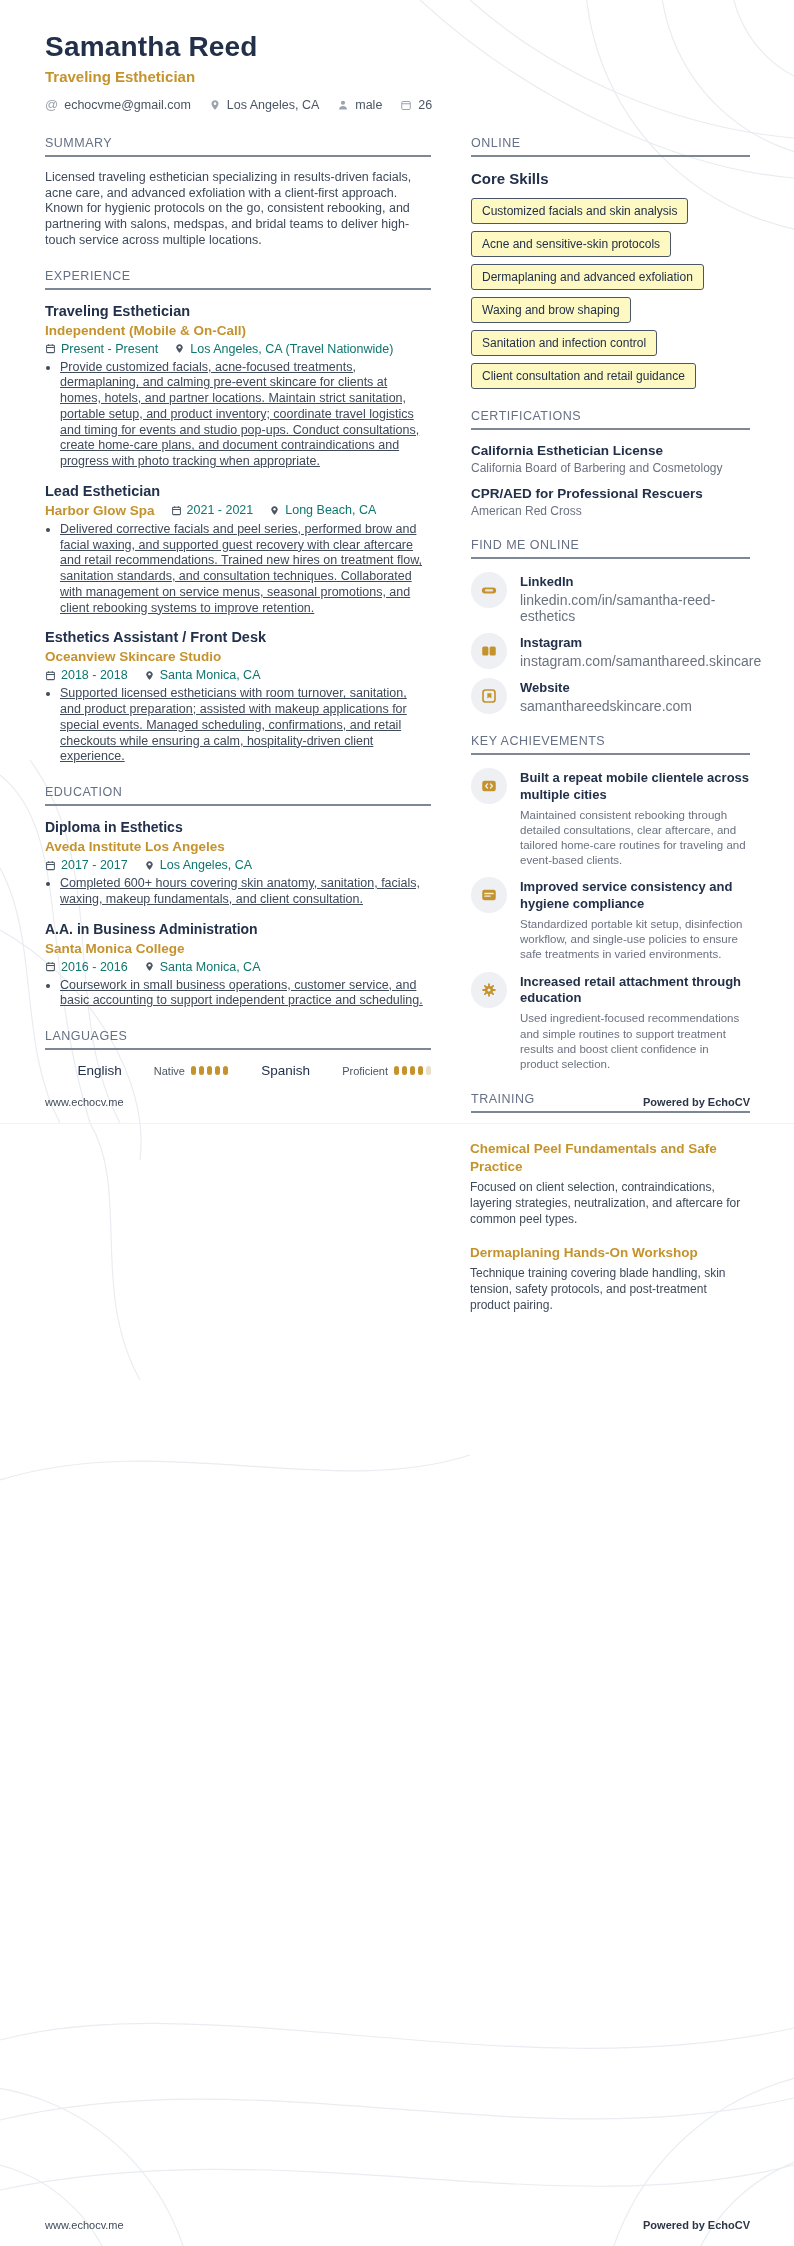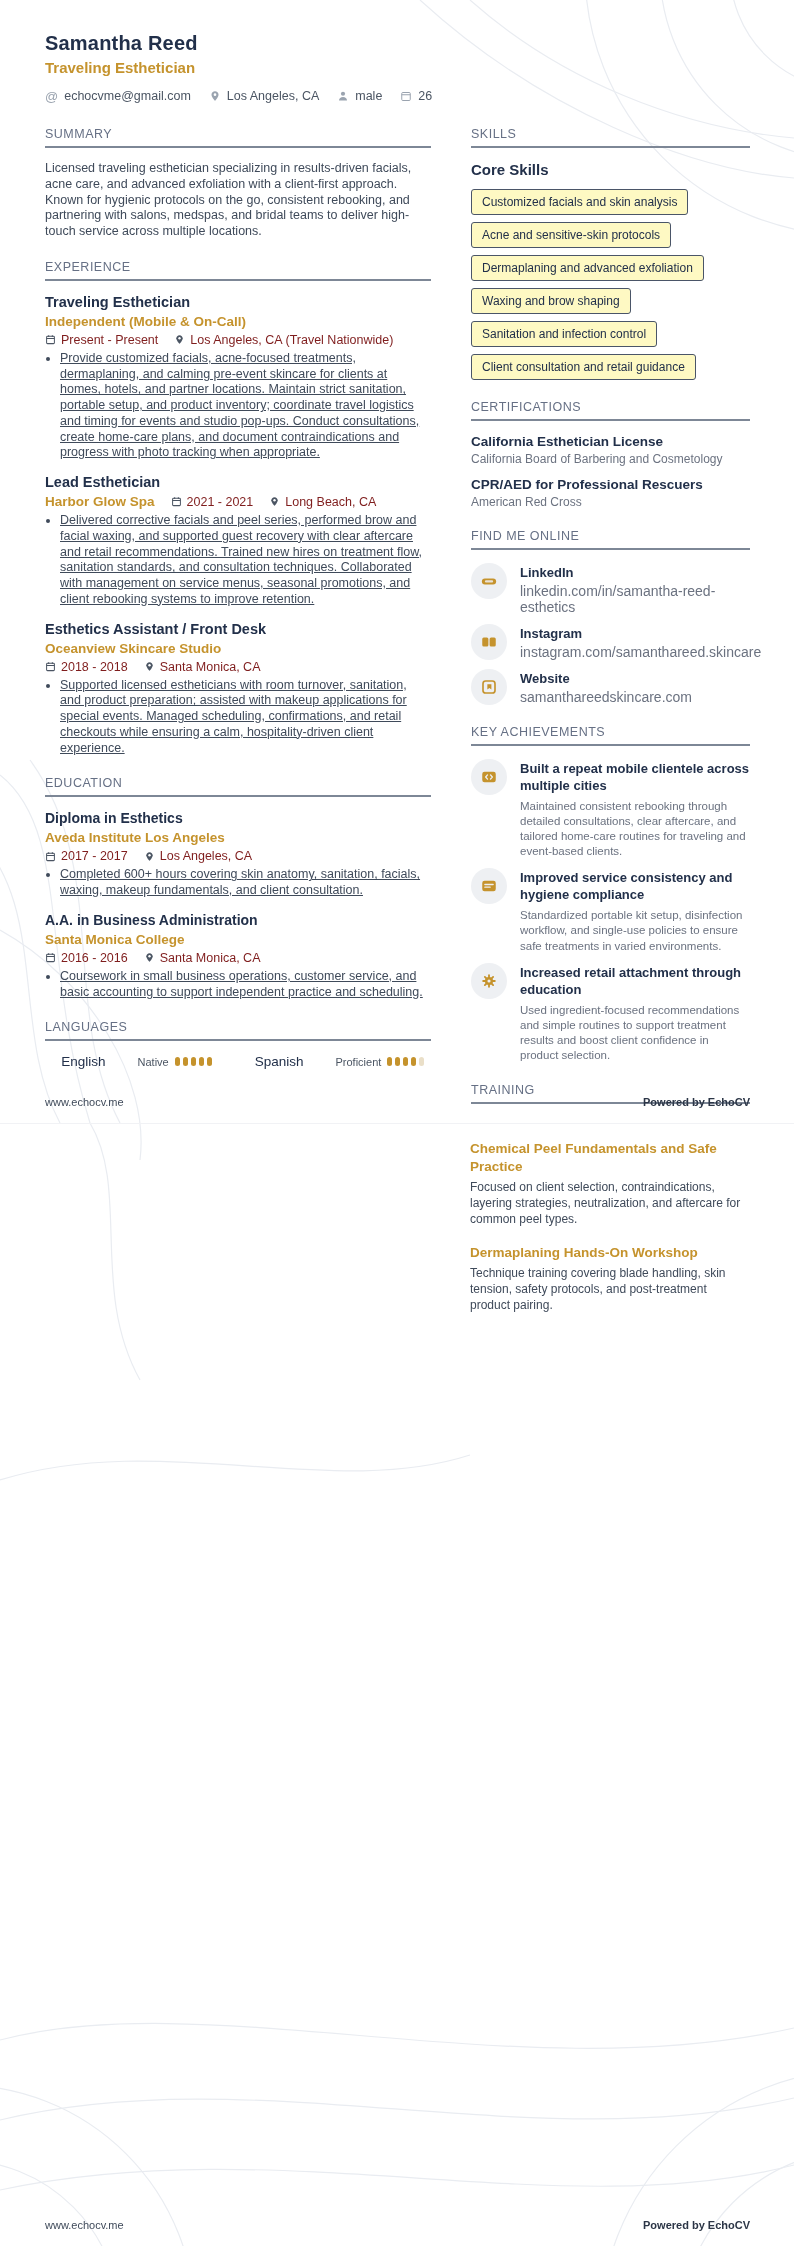--- a/index.html
+++ b/index.html
@@ -8,21 +8,21 @@
     background:#ffffff;
     font-family:"Liberation Sans","DejaVu Sans",sans-serif;
     color:#3f4a5a;
   }
   .contours{position:absolute;inset:0;z-index:0;pointer-events:none;}
   .page{position:relative;width:794px;height:1123px;box-sizing:border-box;z-index:1;}
   .page1{padding:32px 44px 0 45px;}
   .page2{padding:16px 44px 0 470px;border-top:1px solid #f1f2f5;}
 
   
-  .name{font-size:20px;font-weight:800;color:#22304a;letter-spacing:.2px;line-height:1.1;}
+  .name{font-size:28px;font-weight:800;color:#22304a;letter-spacing:.2px;line-height:1.1;}
   .role{font-size:15px;font-weight:700;color:#c5932d;margin-top:5px;}
   .contact-row{display:flex;align-items:center;gap:18px;margin-top:13px;font-size:12.5px;color:#4b5563;}
   .contact-item{display:flex;align-items:center;gap:6px;}
   .c-ico{color:#9aa3af;display:inline-flex;align-items:center;}
   .at-glyph{font-size:13px;color:#9aa3af;line-height:1;}
 
   
   .cols{display:flex;gap:40px;margin-top:24px;}
   .col-left{width:386px;flex:0 0 386px;}
   .col-right{flex:1;min-width:0;}
@@ -32,28 +32,28 @@
   .sec{margin-bottom:20px;}
 
   .body-text{font-size:12.5px;line-height:1.26;color:#3f4a5a;}
 
   
   .entry{margin-bottom:13px;}
   .entry-title{font-size:14.5px;font-weight:800;color:#22304a;margin-bottom:4px;}
   .entry-sub{display:flex;flex-wrap:wrap;align-items:center;column-gap:16px;row-gap:3px;margin-bottom:4px;}
   .company{font-size:13.5px;font-weight:700;color:#c5932d;}
   .meta{display:flex;align-items:center;gap:16px;margin-bottom:4px;}
-  .meta-item{display:flex;align-items:center;gap:5px;font-size:12.5px;color:#7f1d1d;}
+  .meta-item{display:flex;align-items:center;gap:5px;font-size:12.5px;color:#0f766e;}
   .m-ico{color:#4b5563;display:inline-flex;align-items:center;}
   ul.bullets{margin:2px 0 0 0;padding-left:15px;text-decoration:underline;}
   ul.bullets li{font-size:12.5px;line-height:1.26;color:#3f4a5a;}
 
   
   .lang-grid{display:grid;grid-template-columns:1fr 1fr;column-gap:20px;margin-top:4px;}
-  .lang-cell{display:flex;align-items:center;justify-content:center;}
+  .lang-cell{display:flex;align-items:center;justify-content:flex-end;}
   .lang-name{font-size:13.5px;font-weight:500;color:#22304a;}
   .lang-right{display:flex;align-items:center;gap:6px;padding-left:32px;}
   .lang-level{font-size:11px;color:#4b5563;}
   .dots{display:flex;gap:3px;align-items:center;}
   .dot{width:5px;height:9px;border-radius:3px;background:#eadfc8;display:inline-block;}
   .dot.filled{background:#c5932d;}
 
   
   .group-title{font-size:15px;font-weight:800;color:#22304a;margin:2px 0 11px;}
   .chip{width:fit-content;border:1px solid #4a5568;border-radius:3px;
@@ -350,21 +350,21 @@
                 </span>
             </span>
           </div>
         </div>
       </section>
     </div>
 
     <div class="col-right">
 
       <section class="sec">
-        <div class="sec-head">SKILLS</div>
+        <div class="sec-head">ONLINE</div>
         <div class="group-title">Core Skills</div>
         <div>
           <div class="chip">Customized facials and skin analysis</div>
           <div class="chip">Acne and sensitive-skin protocols</div>
           <div class="chip">Dermaplaning and advanced exfoliation</div>
           <div class="chip">Waxing and brow shaping</div>
           <div class="chip">Sanitation and infection control</div>
           <div class="chip">Client consultation and retail guidance</div>
         </div>
       </section>

